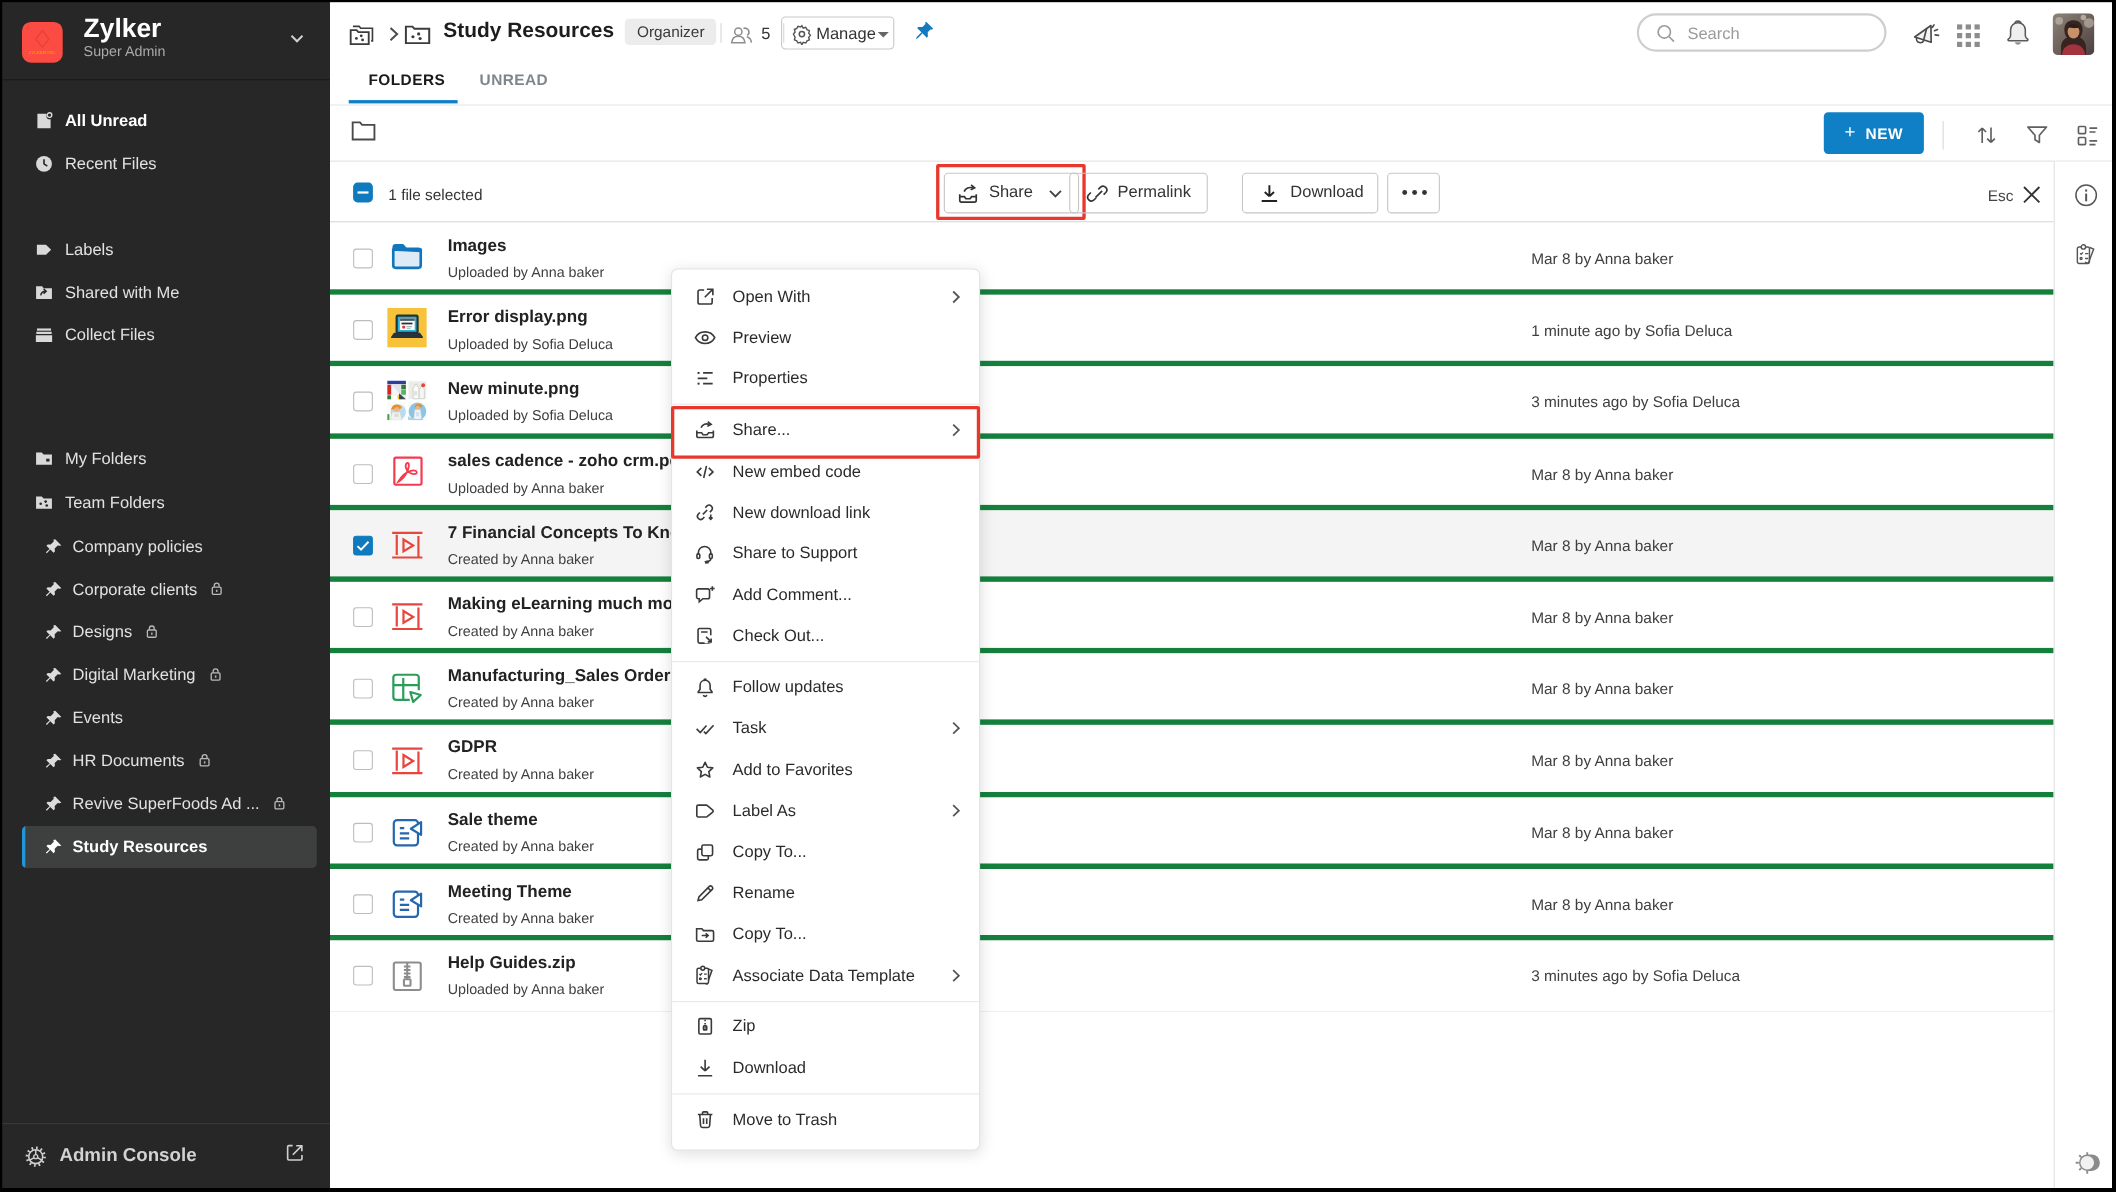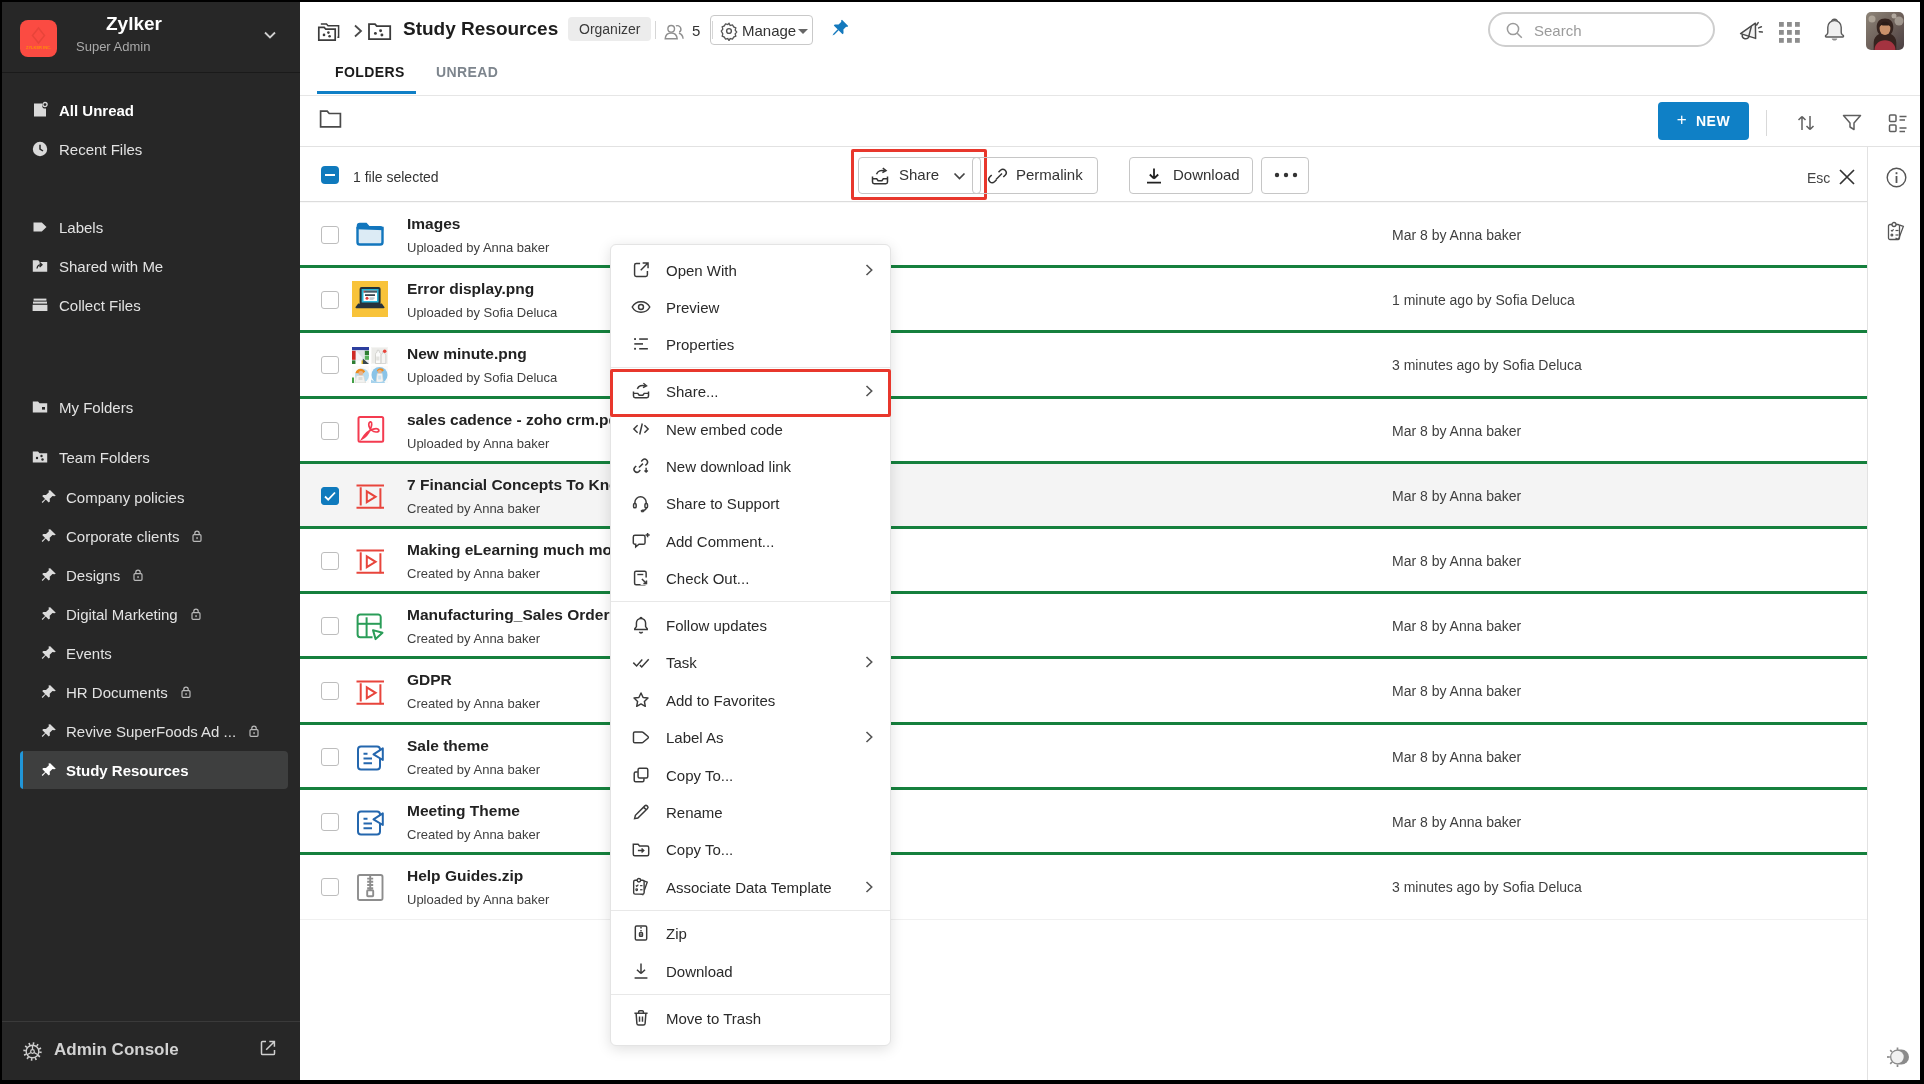--- a/index.html
+++ b/index.html
@@ -5,21 +5,21 @@
 <style>
   * { margin:0; padding:0; box-sizing:border-box; }
   html,body { width:1924px; height:1084px; background:#000; overflow:hidden; }
   body { font-family:"Liberation Sans", sans-serif; }
   .page { position:relative; width:1924px; height:1084px; background:#000; }
   .abs { position:absolute; }
   
   .sidebar { position:absolute; left:2px; top:2px; width:298px; height:1078px; background:#272727; }
   .sb-head { position:absolute; left:0; top:0; width:100%; height:71px; border-bottom:1px solid #1a1a1a; }
   .logo { position:absolute; left:18px; top:18px; width:37px; height:37px; background:#fb4b42; border-radius:8px; }
-  .sb-name { position:absolute; left:74px; top:11px; font-size:19px; font-weight:bold; color:#fff;margin-left:30px; }
+  .sb-name { position:absolute; left:74px; top:11px; font-size:24px; font-weight:bold; color:#fff; }
   .sb-role { position:absolute; left:74px; top:37px; font-size:13px; color:#a9a9a9; }
   .sb-chev { position:absolute; left:260px; top:25px; }
   .nav-item { position:absolute; left:0; width:298px; height:39px; }
   .nav-item .ic { position:absolute; left:29px; top:50%; transform:translateY(-50%); width:18px; height:18px; }
   .nav-item .tx { position:absolute; left:57px; top:50%; transform:translateY(-50%); font-size:15px; color:#e2e2e2; white-space:nowrap; }
   .nav-item .tx.b { font-weight:bold; color:#fff; }
   .pin-item .ic { left:39px; width:16px; height:16px; }
   .pin-item .tx { left:64px; }
   .badge-new { display:inline-block; margin-left:13px; background:#2d7ce0; color:#fff; font-size:10px; font-weight:bold; padding:2px 6px 2px 6px; border-radius:3px; position:relative; top:-2px; }
   .lock { display:inline-block; margin-left:12px; position:relative; top:1px; }
@@ -43,21 +43,21 @@
   .tab-line { position:absolute; left:17px; top:89px; width:99px; height:3px; background:#0f7fc6; }
   .btn-new { position:absolute; left:1358px; top:100px; width:91px; height:38px; background:#0f80c6; border-radius:4px; color:#fff; font-size:14px; font-weight:bold; text-align:center; line-height:38px; letter-spacing:0.5px; }
   .selbar-chk { position:absolute; left:21px; top:164px; width:18px; height:18px; background:#0f7abd; border-radius:4px; }
   .selbar-chk::after { content:""; position:absolute; left:4px; top:8px; width:10px; height:2px; background:#fff; }
   .seltext { position:absolute; left:53px; top:167px; font-size:14px; color:#333; }
   .abtn { position:absolute; top:155px; height:37px; border:1px solid #c6c6c6; border-radius:4px; font-size:15px; color:#333; }
   .redbox { position:absolute; border:3px solid #e8372c; }
   .esc { position:absolute; left:1507px; top:168px; font-size:14px; color:#444; }
   
   .rail { position:absolute; left:1567px; top:145px; width:53px; height:933px; background:#fff; border-left:1px solid #e2e2e2; }
-  .row { position:absolute; left:0; width:1567px; height:65px; background:#fff; border-bottom:3px solid #15803d; }
+  .row { position:absolute; left:0; width:1567px; height:65px; background:#fff; border-bottom:5px solid #15803d; }
   .row.sel { background:#f4f4f4; }
   .row .chk { position:absolute; left:21px; top:23px; width:18px; height:18px; border:1px solid #bdbdbd; border-radius:3px; background:#fff; }
   .row .chk.on { background:#0f7abd; border-color:#0f7abd; }
   .row .fic { position:absolute; left:52px; top:50%; transform:translateY(-50%); width:36px; height:36px; }
   .row .nm { position:absolute; left:107px; top:12px; font-size:15.5px; font-weight:bold; color:#222; white-space:nowrap; }
   .row .sub { position:absolute; left:107px; top:37px; font-size:13px; color:#404040; }
   .row .dt { position:absolute; left:1092px; top:24px; font-size:14px; color:#3f3f3f; white-space:nowrap; }
   
   .menu { position:absolute; left:610px; top:244px; width:281px; height:802px; background:#fff; border:1px solid #e4e4e4; border-radius:6px; box-shadow:0 3px 14px rgba(0,0,0,.13); z-index:50; }
   .mi { position:relative; height:37.4px; }
@@ -126,21 +126,21 @@
         <span class="ic">
           <svg width="18" height="18" viewBox="0 0 18 18">
             <rect x="2.6" y="2.6" width="12.8" height="2" fill="#d9d9d9"></rect>
             <rect x="2" y="5.6" width="14" height="2" fill="#d9d9d9"></rect>
             <path d="M1.6 8.8h14.8V15H1.6z" fill="#d9d9d9"></path>
           </svg>
         </span>
         <span class="tx">Collect Files</span>
       </div>
 
-    <div class="nav-item" style="top:385px">
+    <div class="nav-item" style="top:395px">
         <span class="ic">
           <svg width="18" height="18" viewBox="0 0 18 18">
             <path d="M1.8 3.4h5.2l1.6 1.8h7.6v9.4H1.8z" fill="#d9d9d9"></path>
             <rect x="11" y="9" width="3" height="2.6" fill="#272727"></rect>
           </svg>
         </span>
         <span class="tx">My Folders</span>
       </div>
     <div class="nav-item" style="top:435px">
         <span class="ic">

